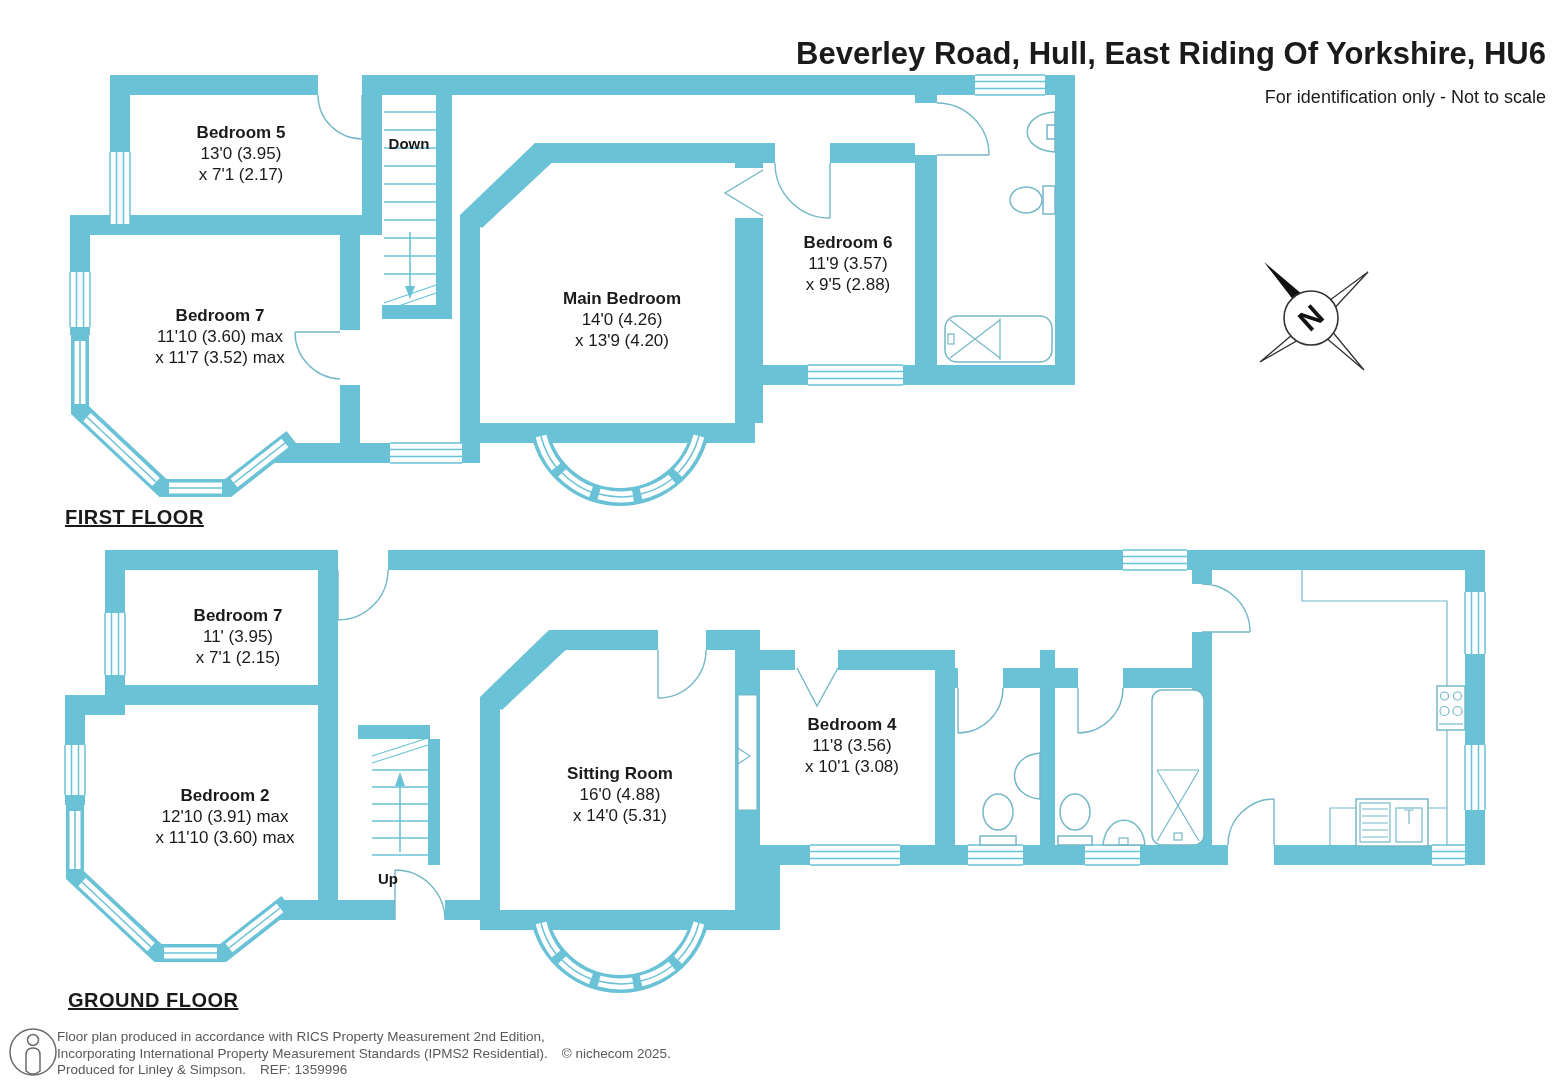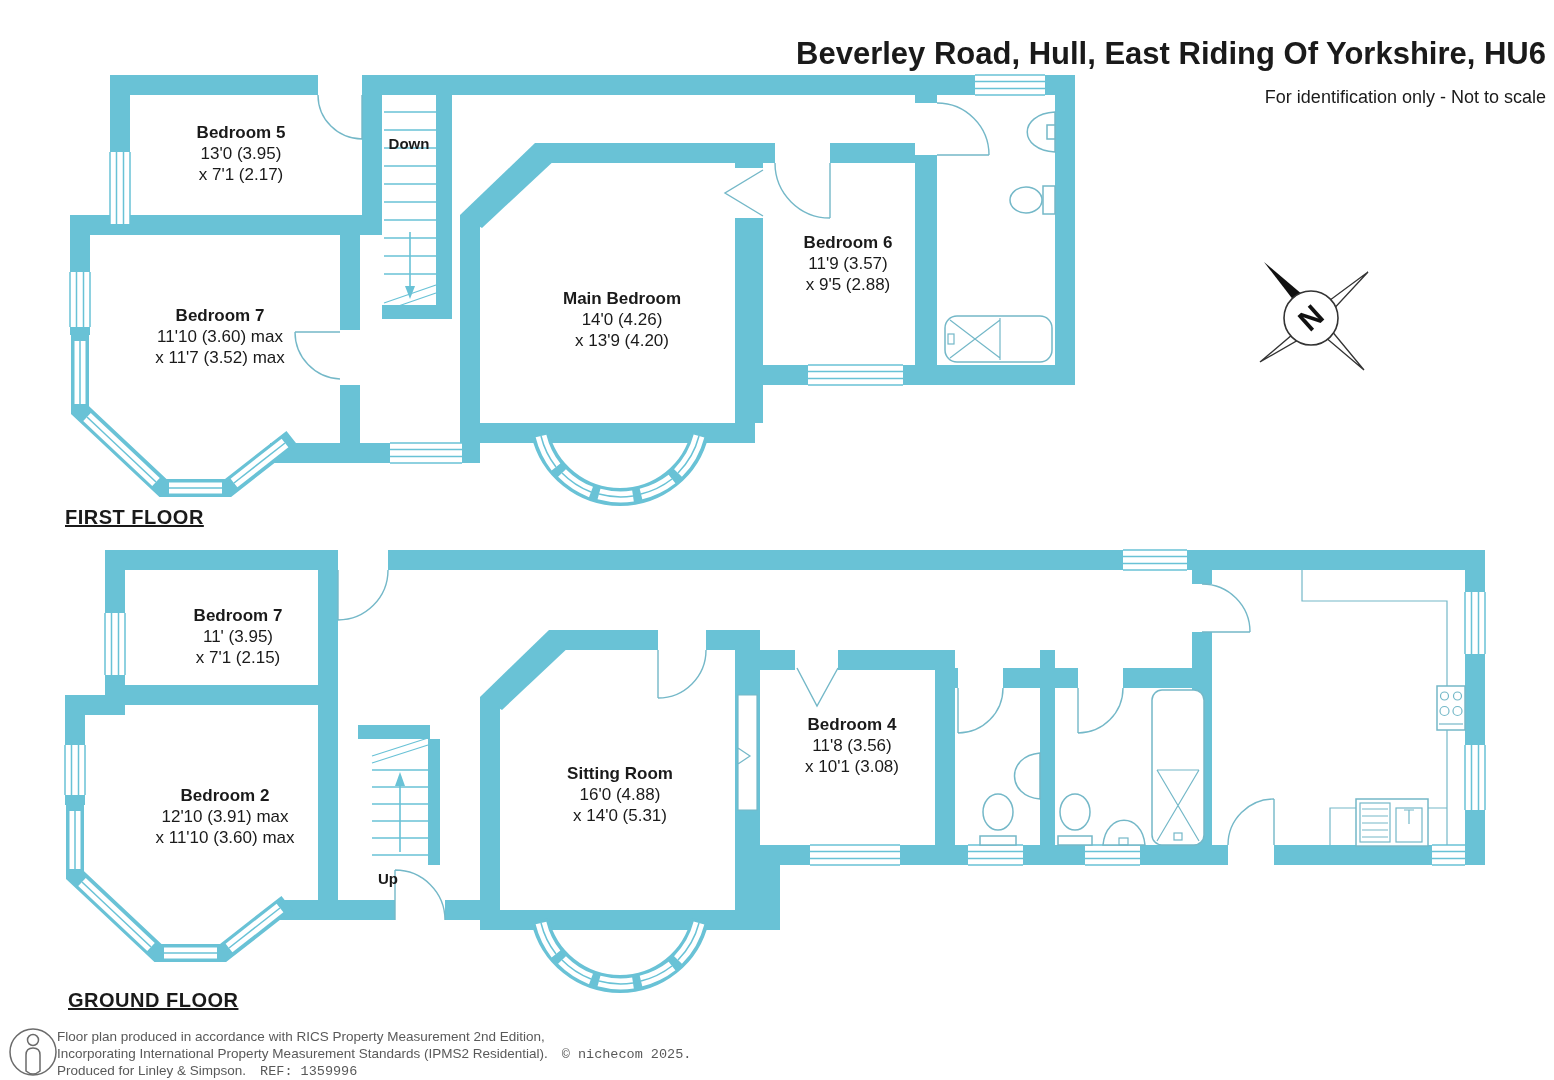--- a/index.html
+++ b/index.html
@@ -31,21 +31,21 @@
   .floor-label{position:absolute;font-weight:bold;font-size:20px;letter-spacing:.5px;white-space:nowrap;text-decoration:underline;}
   .room-label{position:absolute;transform:translateX(-50%);text-align:center;font-size:17px;
               line-height:21px;white-space:nowrap;}
   .room-label .rn{font-weight:bold;display:block;}
   .room-label span{display:block;text-align:center;}
   .stair-label{position:absolute;transform:translateX(-50%);font-weight:bold;font-size:15px;white-space:nowrap;}
   .compass-n{position:absolute;left:1311px;top:318px;transform:translate(-50%,-50%) rotate(-42deg);
              font-weight:bold;font-size:30px;color:#111;}
   .footer{position:absolute;left:57px;top:1029px;font-size:13.5px;color:var(--footer);line-height:16.5px;}
   .footer .row span{display:inline-block;}
-  .footer .sp1{margin-left:14px;font-family:Liberation Mono, monospace;}
+  .footer .sp1{margin-left:14px;}
 </style>
 </head>
 <body>
 
 <div class="canvas">
 
 <svg width="1554" height="1080" viewBox="0 0 1554 1080">
 
   <g>
     <g>

